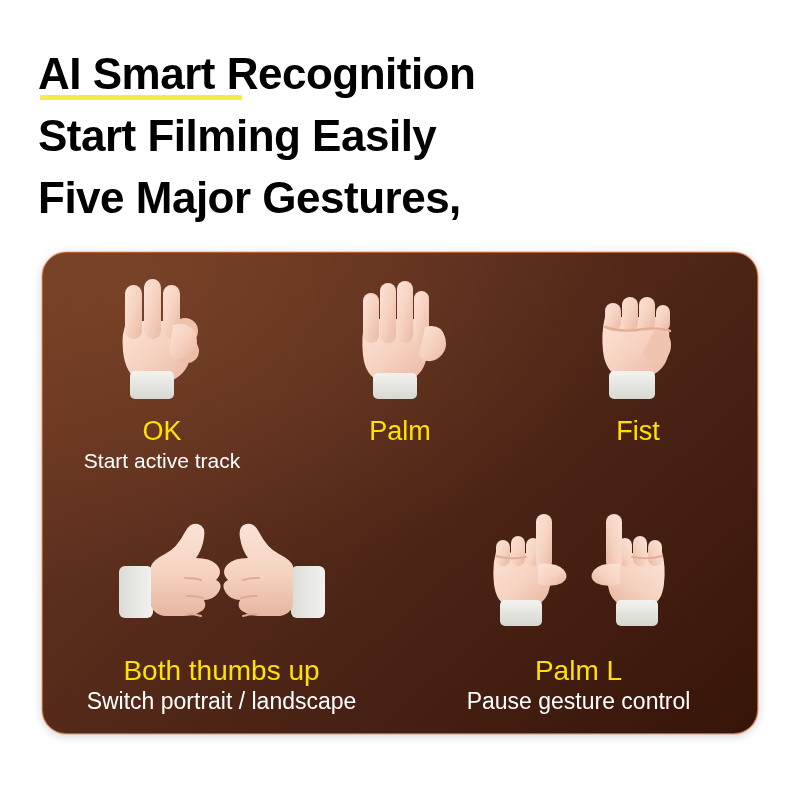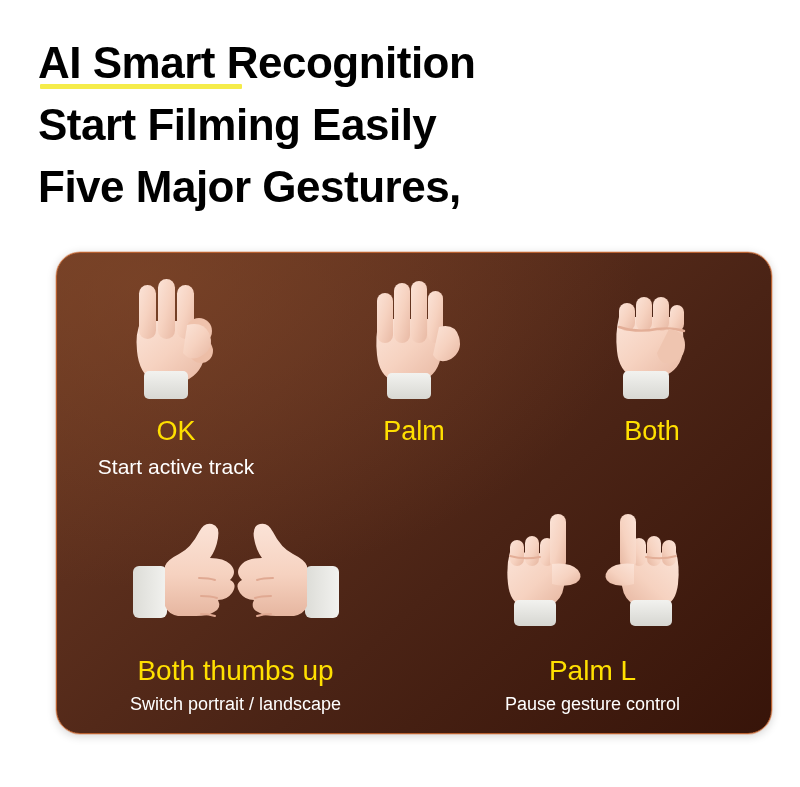--- a/index.html
+++ b/index.html
@@ -11,21 +11,21 @@
     background: #ffffff;
     font-family: "Liberation Sans", sans-serif;
     overflow: hidden;
     position: relative;
   }
 
   
   .heading {
     position: absolute;
     left: 38px;
-    top: 32px;
+    top: 43px;
     width: 700px;
   }
   .heading-line {
     font-size: 44px;
     font-weight: bold;
     color: #000000;
     line-height: 62px;
     letter-spacing: -0.5px;
     white-space: nowrap;
     position: relative;
@@ -37,21 +37,21 @@
     top: 52px;
     width: 202px;
     height: 5px;
     background: #F5EC4A;
     border-radius: 1px;
   }
 
   
   .card {
     position: absolute;
-    left: 56px;
+    left: 42px;
     top: 252px;
     width: 716px;
     height: 482px;
     border-radius: 24px;
     background:
       radial-gradient(120% 110% at 12% 6%, rgba(132,74,44,0.55) 0%, rgba(132,74,44,0.0) 58%),
       linear-gradient(138deg, #6E3B22 0%, #5C2F1D 30%, #4A2315 60%, #371409 100%);
     border: 1.5px solid #B9602F;
     box-shadow: 0 0 0 0.5px rgba(214,112,56,0.55),
                 0 2px 10px rgba(0,0,0,0.18);
@@ -93,28 +93,28 @@
 
   .g-title {
     margin-top: 14px;
     font-size: 27px;
     font-weight: normal;
     color: #FFE000;
     line-height: 1.05;
     white-space: nowrap;
   }
   .g-desc {
-    margin-top: 10px;
+    margin-top: 4px;
     font-size: 21px;
     color: #FFFFFF;
     line-height: 1.1;
     white-space: nowrap;
   }
   .row-bottom .g-title { font-size: 28px; margin-top: 16px; }
-  .row-bottom .g-desc  { font-size: 18px; }
+  .row-bottom .g-desc  { font-size: 23px; }
 </style>
 </head>
 <body>
 
 <div class="heading">
   <span class="heading-line">
     <span>AI Smart Recognition</span>
     <span class="hl-underline"></span>
   </span>
   <span class="heading-line">Start Filming Easily</span>
@@ -209,21 +209,21 @@
             <rect x="43" y="22" width="16" height="34" rx="8" fill="url(#skC)"></rect>
             <rect x="60" y="22" width="16" height="34" rx="8" fill="url(#skC)"></rect>
             <rect x="77" y="30" width="14" height="26" rx="7" fill="url(#skC)"></rect>
             <path d="M26 52 q18 6 38 2 q16 -2 27 2" stroke="#E3AE97" stroke-width="2.4" fill="none" stroke-linecap="round"></path>
 
             <path d="M76 54 q16 2 16 16 q0 14 -14 18 q-12 2 -14 -10 z" fill="#EFC5B0"></path>
 
             <rect x="30" y="96" width="46" height="28" rx="5" fill="url(#cfC)"></rect>
           </svg>
         </div>
-        <div class="g-title">Both</div>
+        <div class="g-title">Fist</div>
       </div>
     </div>
 
     <div class="row row-bottom">
 
       <div class="cell">
         <div class="glyph">
           <svg width="230" height="120" viewBox="0 0 230 120">
             <defs>
               <linearGradient id="skD" x1="0" y1="0" x2="0" y2="1">

